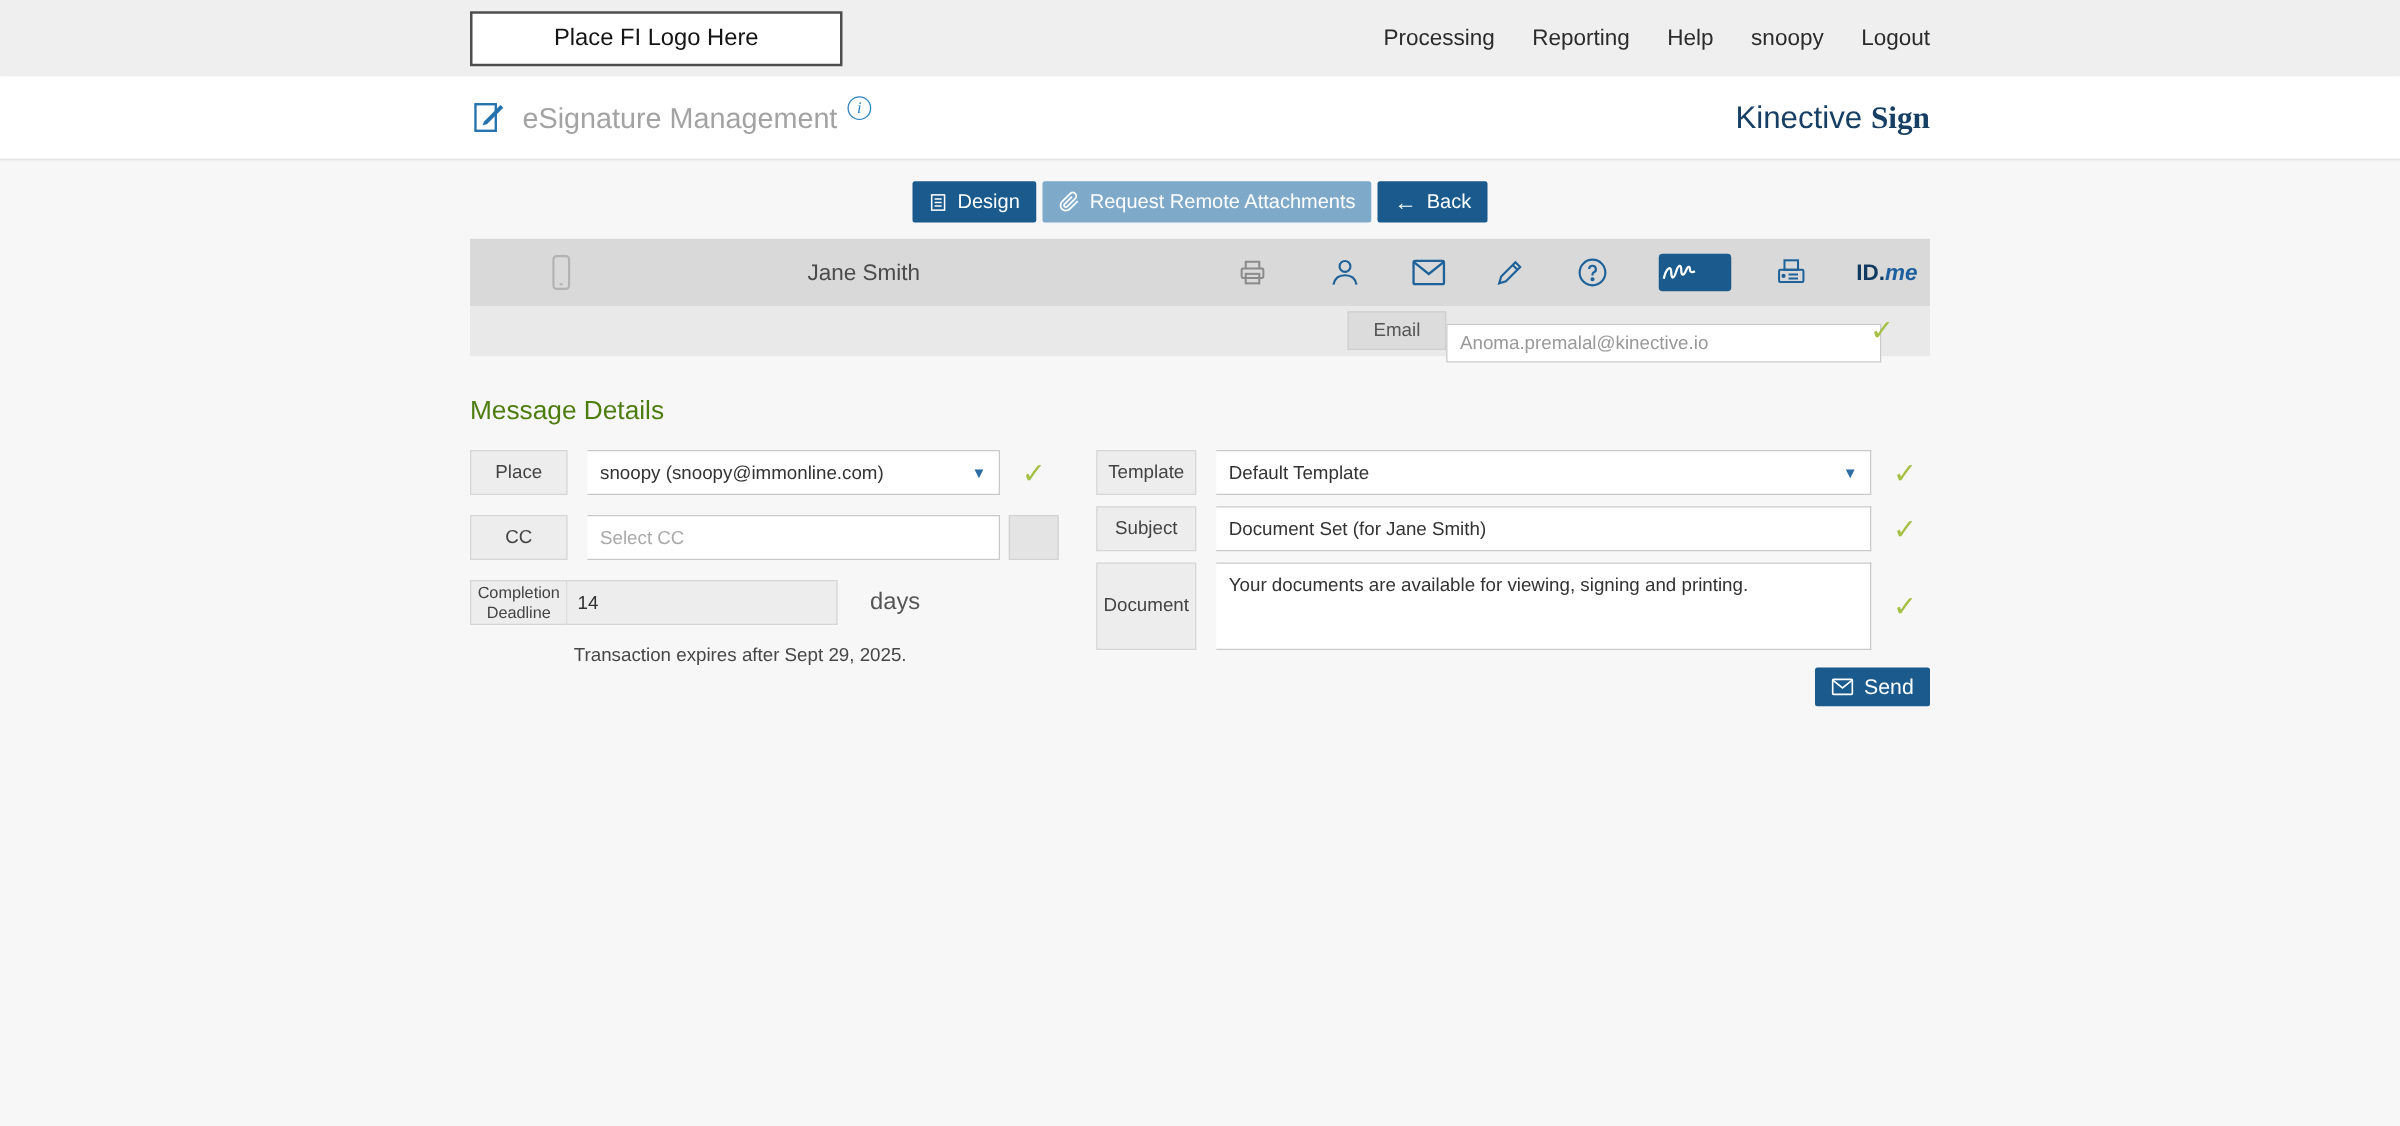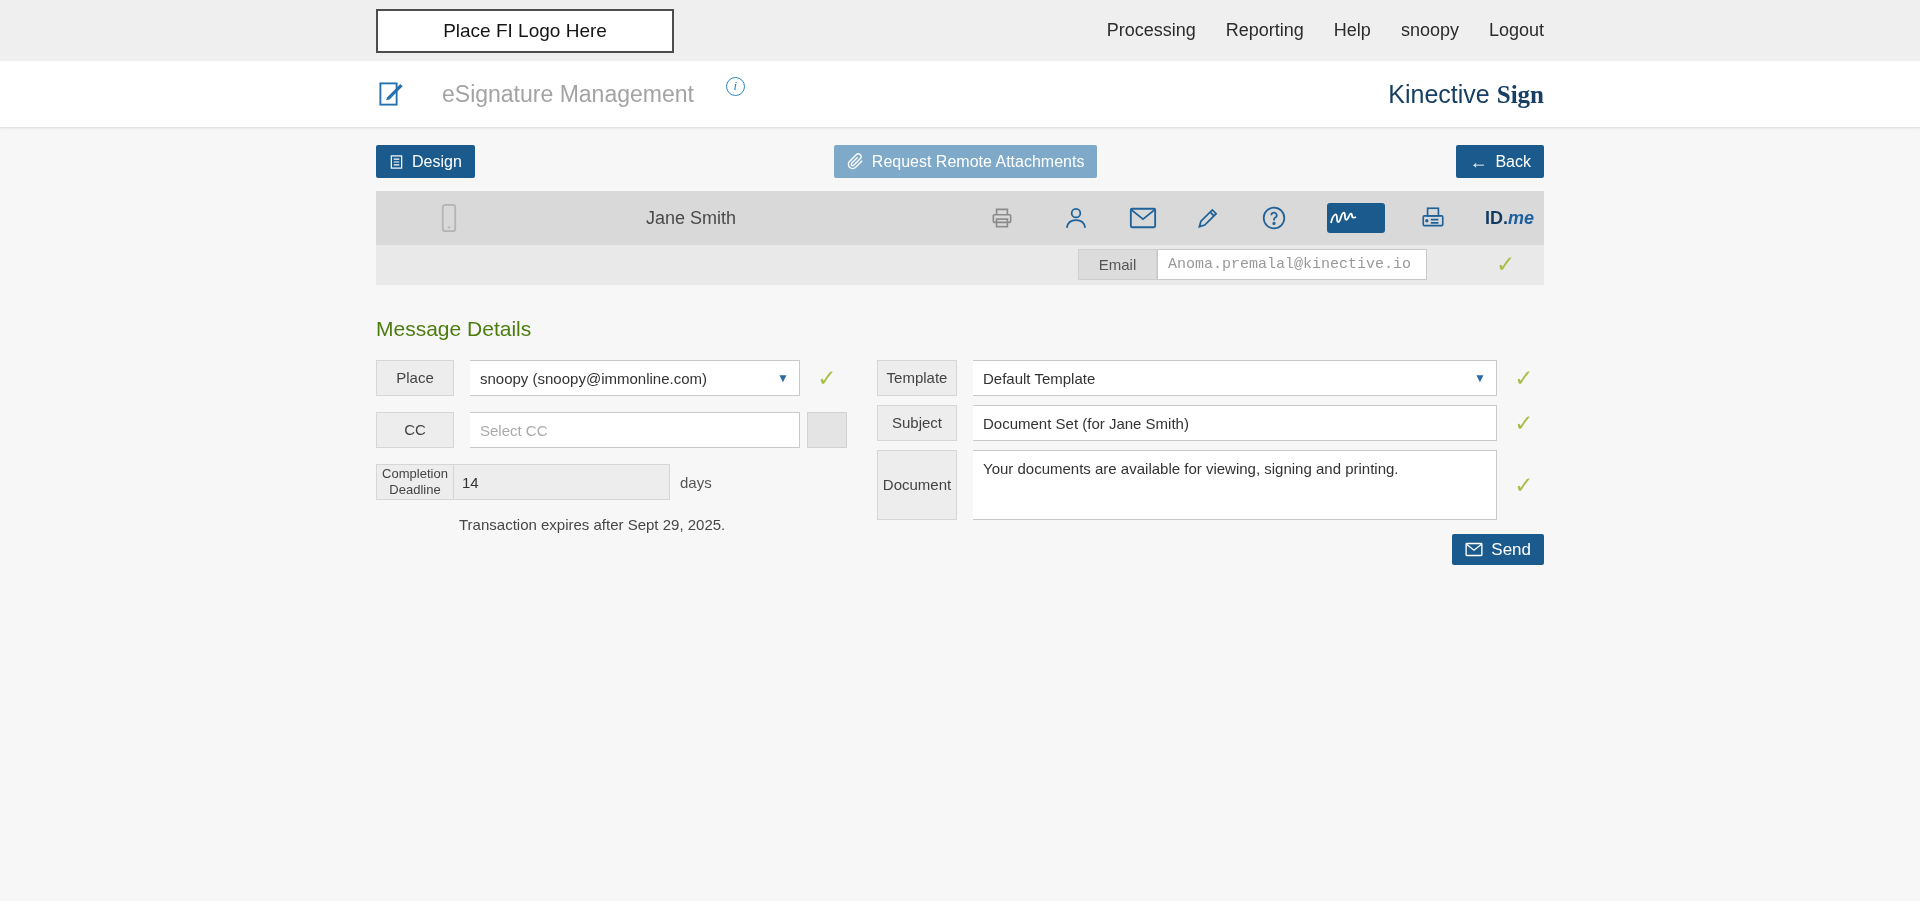--- a/index.html
+++ b/index.html
@@ -3,21 +3,21 @@
 <meta charset="utf-8">
 <style>
   * { box-sizing: border-box; }
   html,body { margin:0; padding:0; }
   body {
     width:1920px; min-height:901px;
     background:#f7f7f7;
     font-family:"Liberation Sans", sans-serif;
     color:#333;
   }
-  .container { width:1168px; margin:0 auto; position:relative;gap:24px; }
+  .container { width:1168px; margin:0 auto; position:relative; }
 
   
   .topbar { height:61px; background:#efefef; display:flex; align-items:center; }
   .topbar-inner { display:flex; align-items:center; }
   .logo-box {
     width:298px; height:44px; background:#fff;
     border:2px solid #4d4d4d; box-shadow:inset 0 0 0 2px #fff;
     display:flex; align-items:center; justify-content:center;
     font-size:19px; color:#141414;
   }
@@ -35,21 +35,21 @@
     font-family:"Liberation Serif", serif;
     display:flex; align-items:center; justify-content:center;
     margin-top:-16px; cursor:pointer;
   }
   .brand { margin-left:auto; font-size:25px; color:#173f63; }
   .brand b { font-weight:700;font-family:Liberation Serif, serif; }
 
   
   .content { padding-top:17px; padding-bottom:40px; }
 
-  .toolbar { display:flex; justify-content:space-between; gap:5px; margin-bottom:13px; }
+  .toolbar { display:flex; justify-content:center; gap:5px; margin-bottom:13px; }
   .btn {
     height:33px; background:#1a5a8c; color:#fff; border:none; border-radius:2px;
     display:inline-flex; align-items:center; gap:8px; padding:0 13px;
     font-size:16px; font-family:inherit; cursor:pointer;
   }
   .btn-light { background:#7fa9c9; }
   .btn .arrow { font-size:18px; line-height:1; }
 
   
   .recipient-top { position:relative; height:54px; background:#d9d9d9; }
@@ -68,23 +68,23 @@
   .idme { width:auto !important; font-size:18px; white-space:nowrap; }
   .idme b { color:#12395f; font-style:normal; }
   .idme i { color:#1d5f9e; font-weight:700; }
   .email-label {
     position:absolute; left:702px; top:4px; width:79px; height:31px;
     background:#dcdcdc; border:1px solid #cfcfcf;
     display:flex; align-items:center; justify-content:center;
     font-size:15px; color:#555;
   }
   .email-input {
-    position:absolute; left:781px; top:4px; width:270px; height:31px;
+    position:absolute; left:781px; top:14px; width:348px; height:31px;
     border:1px solid #c9c9c9; background:#fff; padding:0 10px;
-    font-size:15px; color:#999; font-family:Liberation Mono, monospace; outline:none;
+    font-size:15px; color:#999; font-family:Liberation Sans, sans-serif; outline:none;
   }
   .email-check { position:absolute; left:1120px; top:4px; height:31px;
                  display:flex; align-items:center; }
 
   .check { color:#a6bf45; font-size:23px; line-height:1; }
 
   
   .section-heading { font-size:21px; font-weight:400; color:#4d7c0f; margin:32px 0 19px; }
   .form-cols { display:flex; gap:30px; align-items:flex-start; }
   .col-left  { width:471px; }
@@ -108,21 +108,21 @@
   .dd { margin-left:auto; color:#2e6da4; font-size:12px; cursor:pointer; }
   .check-cell { flex:0 0 40px; margin-left:7px; display:flex;
                 align-items:center; justify-content:center; }
   .check-cell.graybox { background:#e4e4e4; border:1px solid #d2d2d2; }
 
   .frow.deadline .flabel { font-size:13px; }
   .dinput {
     flex:0 0 73px; background:#ededed; border:1px solid #d6d6d6; border-left:none;
     font-size:15px; color:#333; padding:0 8px; font-family:inherit; outline:none;
   }
-  .days { align-self:center; margin-left:10px; font-size:15px; color:#555; }
+  .days { align-self:center; margin-left:26px; font-size:19px; color:#555; }
   .expiry { margin:11px 0 0 83px; font-size:15px; color:#474747; }
 
   .msg-row { height:70px; }
   .msg-field { align-items:flex-start; padding-top:8px; line-height:1.35; }
 
   .send-row { display:flex; justify-content:flex-end; margin-top:14px; }
   .btn-send { height:31px; font-size:17px; }
 
   svg { display:block; }
 </style>

